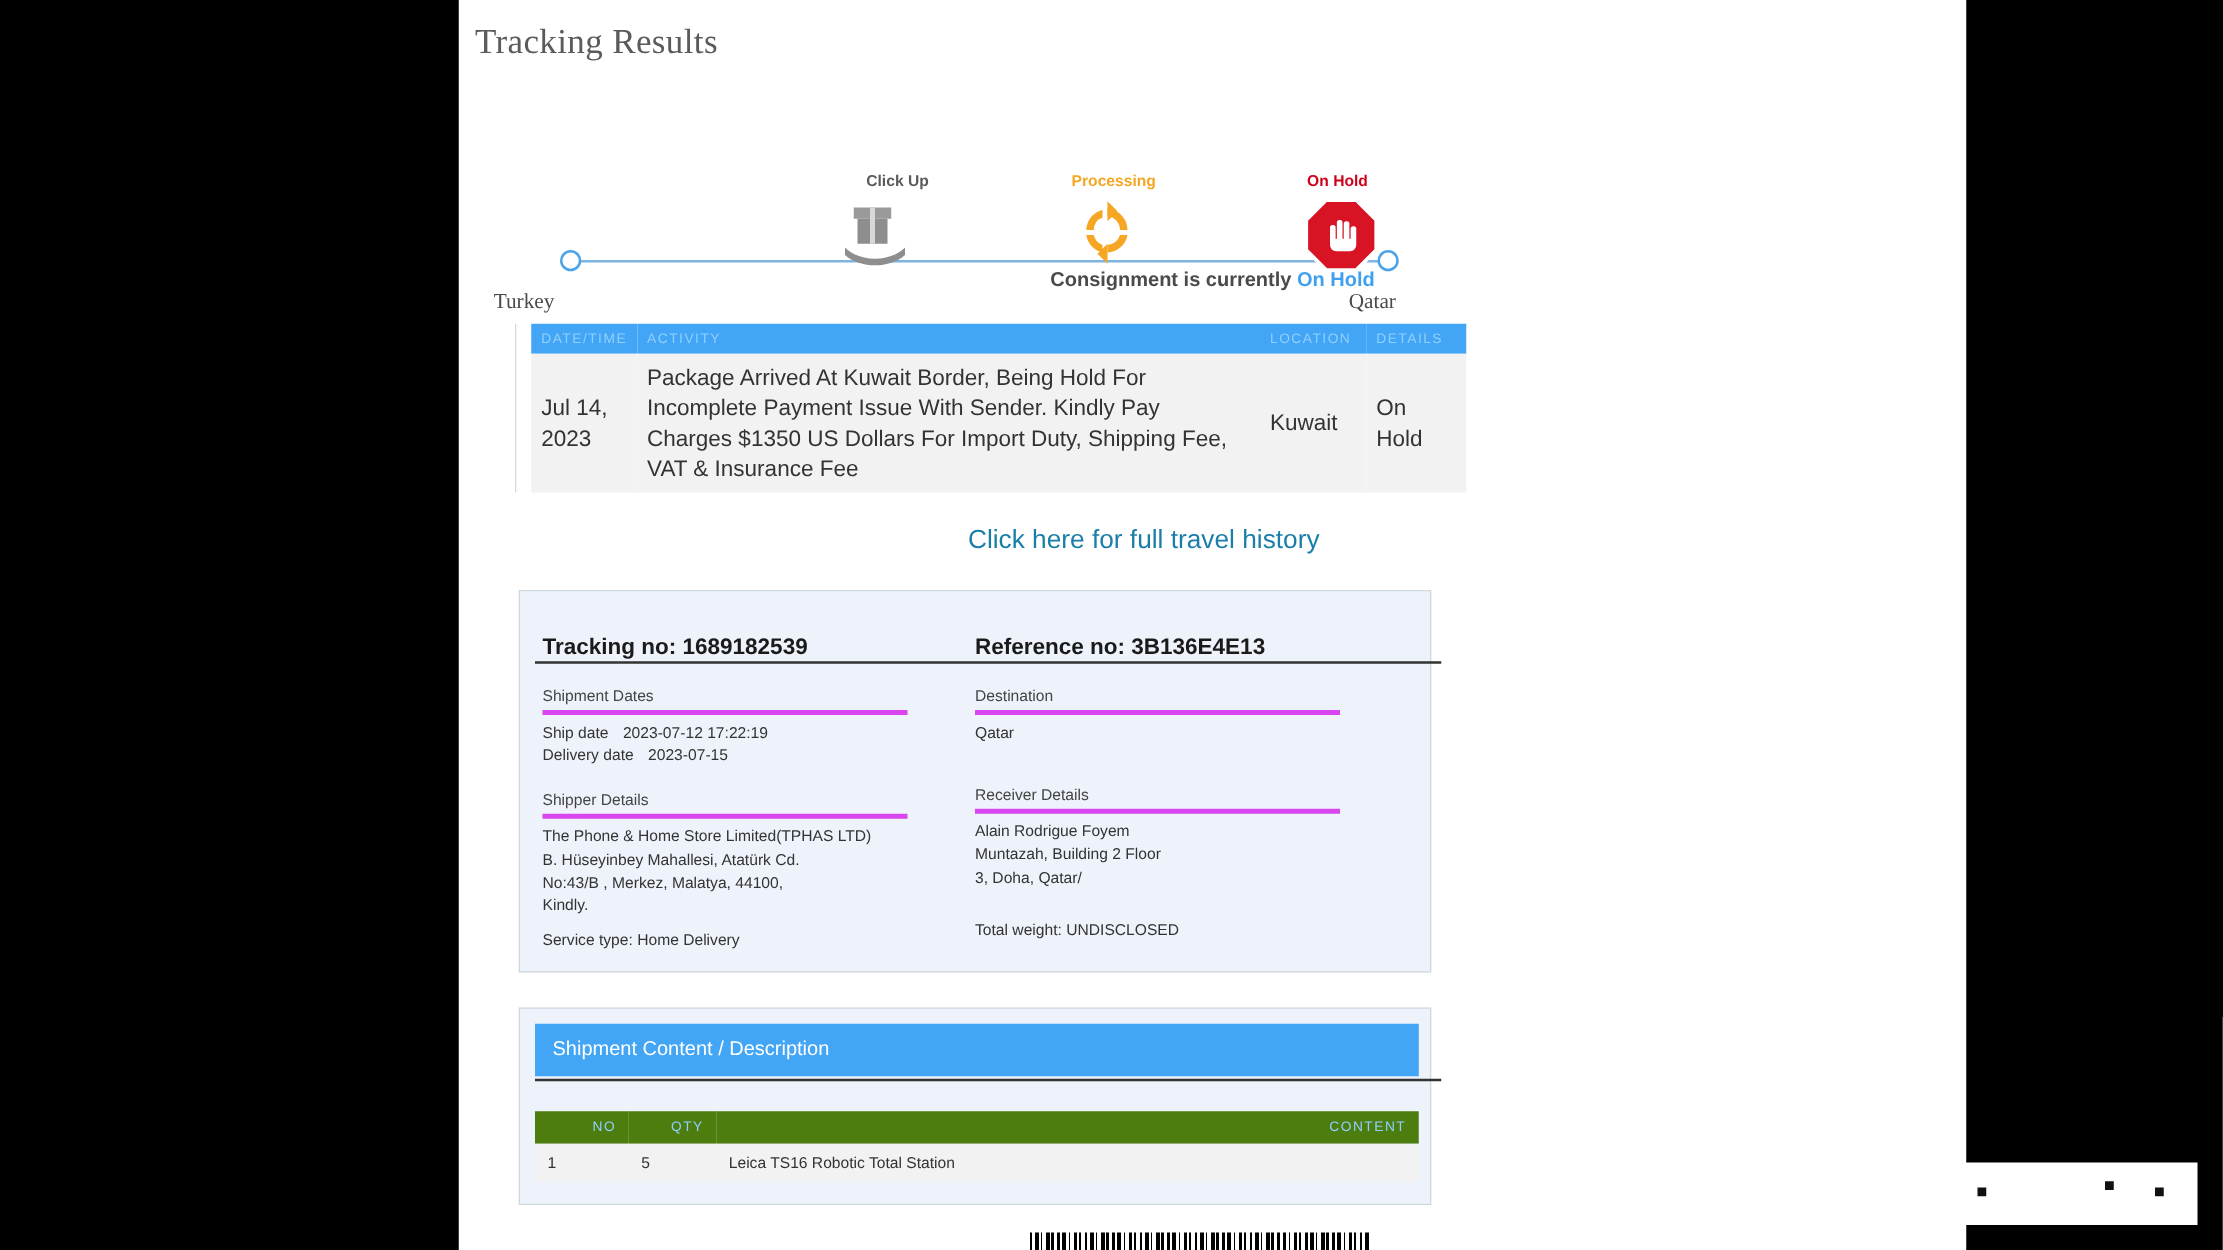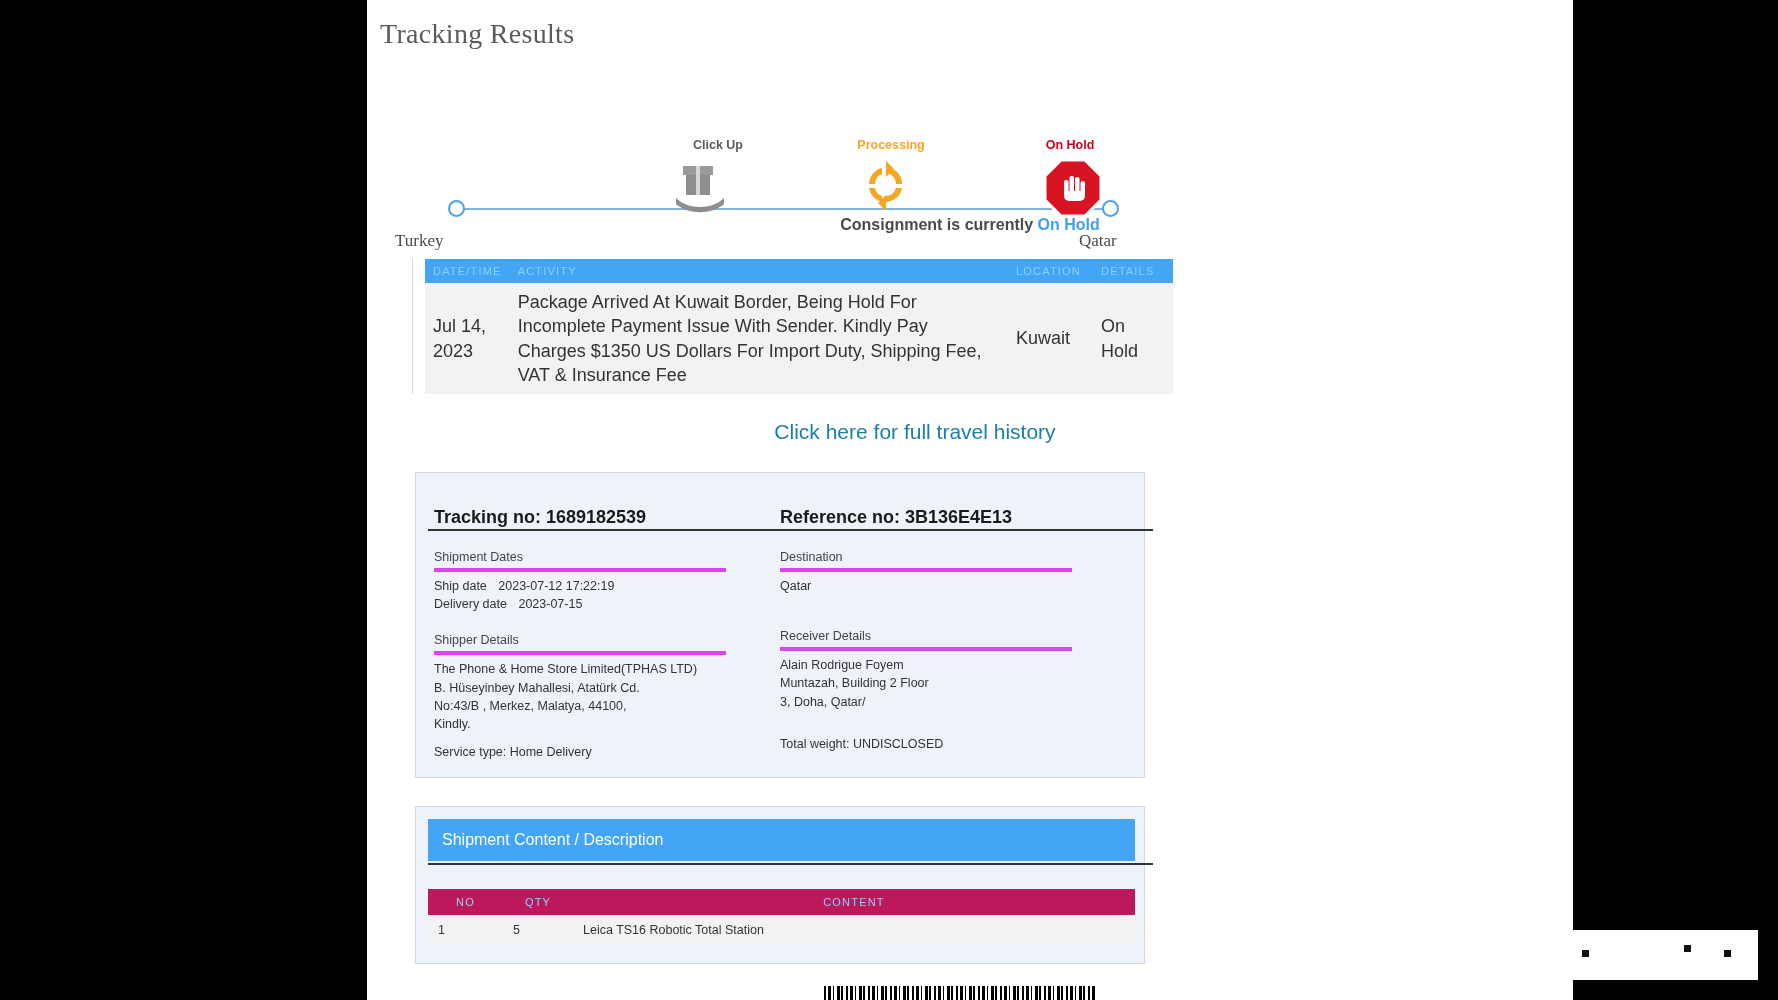--- a/index.html
+++ b/index.html
@@ -174,25 +174,25 @@
   .addr-line { font-size: 12.5px; color: #333; line-height: 1.45; }
   .srv { font-size: 12.5px; color: #333; margin-top: 12px; }
 
   
   .content-tbl {
     width: 707px;
     margin: 22px 0 0 12px;
     border-collapse: collapse;
   }
   .content-tbl thead th {
-    background: #be185d;
+    background: #4d7c0f;
     color: #8fd0ff;
     font-size: 11px;
     letter-spacing: 1.2px;
-    text-align: center;
+    text-align: right;
     padding: 7px 10px;
     font-weight: normal;
   }
   .content-tbl tbody td {
     background: #f2f2f2;
     font-size: 12.5px;
     color: #333;
     padding: 8px 10px;
   }
   .cc-no { width: 75px; }

